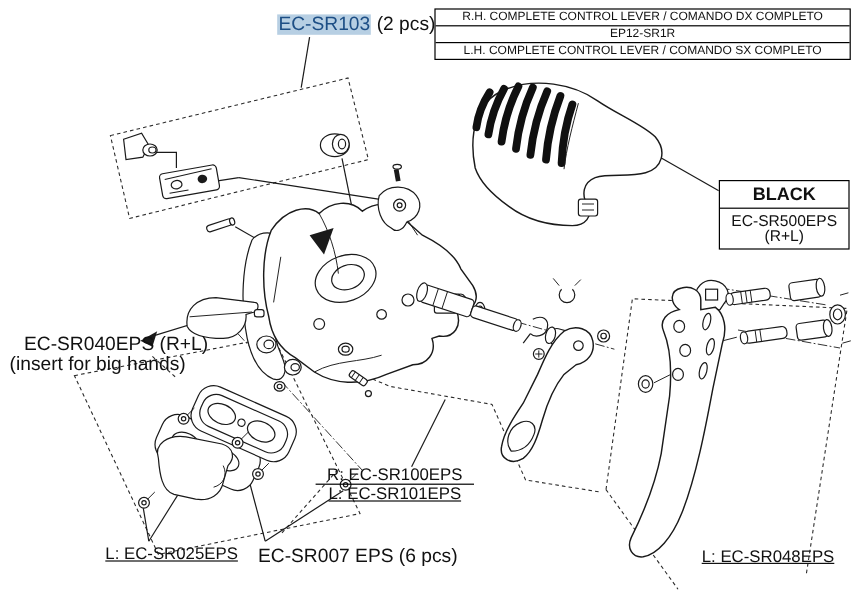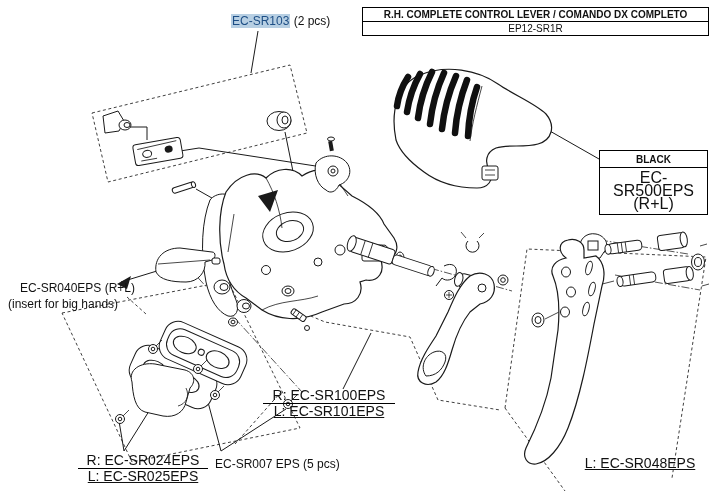--- a/index.html
+++ b/index.html
@@ -12,35 +12,35 @@
   svg{position:absolute;left:0;top:0;}
   .ln{fill:none;stroke:#1a1a1a;stroke-width:1;}
   .thin{fill:none;stroke:#1a1a1a;stroke-width:0.8;}
   .pt{fill:#fff;stroke:#1a1a1a;stroke-width:1;}
   .pt2{fill:#fff;stroke:#1a1a1a;stroke-width:1.2;}
   .dk{fill:#1a1a1a;stroke:none;}
   .dash{fill:none;stroke:#2a2a2a;stroke-width:0.9;stroke-dasharray:3 2.6;}
   .axis{fill:none;stroke:#2a2a2a;stroke-width:0.8;stroke-dasharray:8 2 1.5 2;}
   .rib{fill:none;stroke:#101010;stroke-width:6.5;stroke-linecap:round;}
 
-  .callout{position:absolute;font-size:12px;line-height:14px;white-space:nowrap;}
+  .callout{position:absolute;font-size:16px;line-height:14px;white-space:nowrap;}
   .hl{background:var(--sr103-highlight,#b7cfe3);color:var(--sr103-text,#1d4e85);padding:0 1px;}
 
   .fraction{position:absolute;font-size:14px;line-height:13px;text-align:center;}
   .fraction .top{display:block;border-bottom:1.3px solid #000;padding:0 3px 1px;}
   .fraction .bot{display:block;padding:1px 3px 0;text-decoration:underline;}
 
   .lever-table{position:absolute;left:362px;top:7px;width:345px;border:1.7px solid #000;background:#fff;}
   .lever-table .row{text-align:center;font-size:10px;line-height:12px;padding:1px 2px 0;border-top:1.4px solid #000;}
   .lever-table .row:first-child{border-top:none;}
-  .lever-table .row.bold{font-weight:bold;}
+  .lever-table .row.bold{font-weight:normal;}
 
   .black-box{position:absolute;left:599px;top:150px;width:107px;border:1.7px solid #000;background:#fff;text-align:center;}
-  .black-box .title{font-weight:bold;font-size:10px;padding:3px 0 2px;border-bottom:1.5px solid #000;}
-  .black-box .body{font-size:16px;line-height:13px;padding:3px 0 4px;}
+  .black-box .title{font-weight:bold;font-size:15px;padding:3px 0 2px;border-bottom:1.5px solid #000;}
+  .black-box .body{font-size:13px;line-height:13px;padding:3px 0 4px;}
 </style>
 </head>
 <body>
 
 <svg width="712" height="498" viewBox="0 0 712 498">
 
   <g>
     <path class="dash" d="M92,113 L290,65 L307,133 L108,182 Z"></path>
     <path class="dash" d="M62,313 L228,281 L300,428 L132,462 Z"></path>
     <path class="dash" d="M228,281 L325,322 L410,337 L438,400 L500,410"></path>
@@ -289,20 +289,21 @@
   </g>
 </svg>
 
 <div class="callout" style="left:231px;top:14px;">
   <span class="hl">EC-SR103</span><span> (2 pcs)</span>
 </div>
 
 <div class="lever-table">
   <div class="row bold">R.H. COMPLETE CONTROL LEVER / COMANDO DX COMPLETO</div>
   <div class="row">EP12-SR1R</div>
+  <div class="row bold">L.H. COMPLETE CONTROL LEVER / COMANDO SX COMPLETO</div>
 </div>
 
 <div class="black-box">
   <div class="title">BLACK</div>
   <div class="body">
     <div>EC-SR500EPS</div>
     <div>(R+L)</div>
   </div>
 </div>
 
@@ -310,21 +311,20 @@
   <span style="display:block;margin-left:12px;">EC-SR040EPS (R+L)</span>
   <span style="display:block;">(insert for big hands)</span>
 </div>
 
 <div class="fraction" style="left:263px;top:389px;width:132px;">
   <span class="top">R: EC-SR100EPS</span>
   <span class="bot">L: EC-SR101EPS</span>
 </div>
 
 <div class="fraction" style="left:78px;top:454px;width:130px;">
-  <span class="top">R: EC-SR024EPS</span>
   <span class="bot">L: EC-SR025EPS</span>
 </div>
 
-<div class="callout" style="left:215px;top:457px;">EC-SR007 EPS (5 pcs)</div>
+<div class="callout" style="left:215px;top:457px;">EC-SR007 EPS (6 pcs)</div>
 
 <div class="fraction" style="left:570px;top:456px;width:140px;">
   <span class="bot">L: EC-SR048EPS</span>
 </div>
 
 </body></html>

